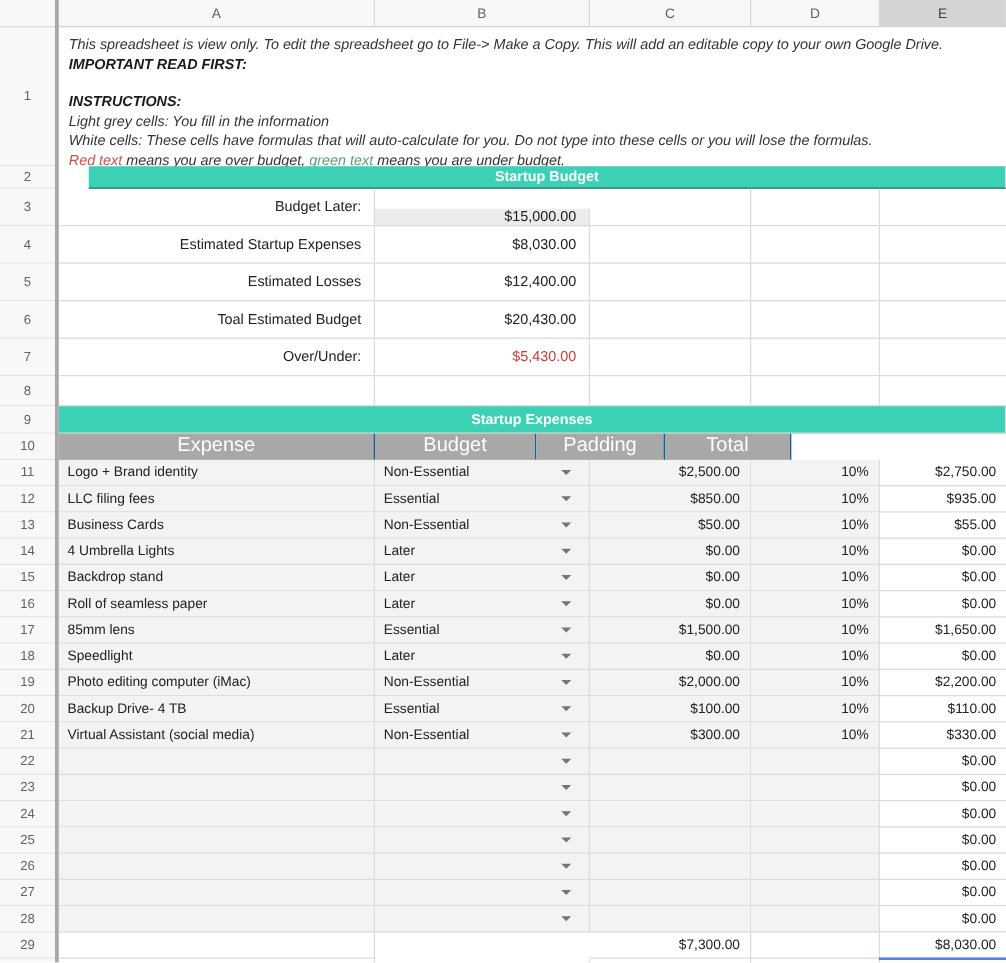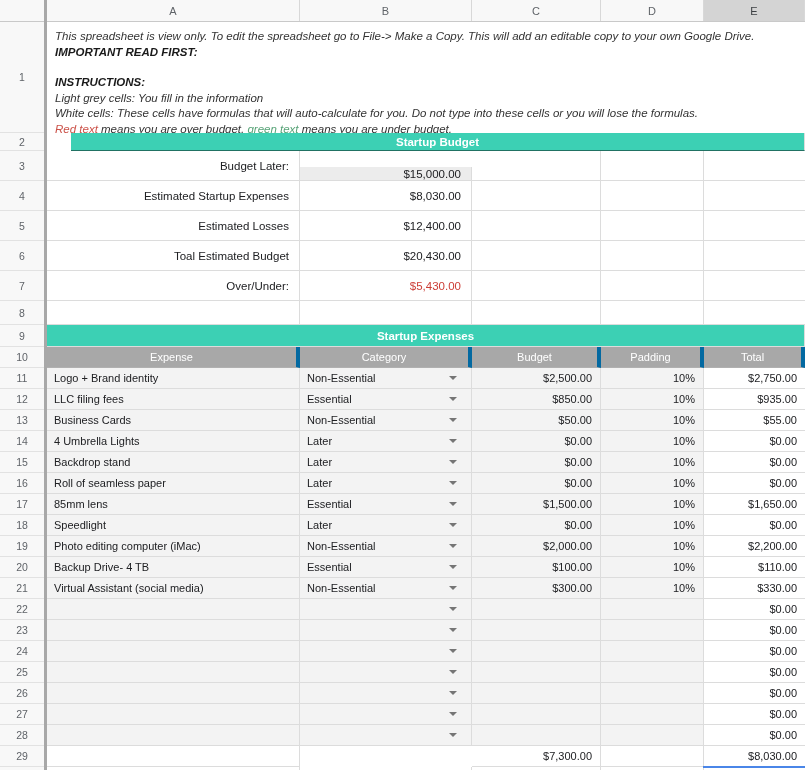--- a/index.html
+++ b/index.html
@@ -37,22 +37,22 @@
   .red { color:#cc3d36; }
   .lbl { padding-right:10px; font-size:11.5px; }
   .val { padding-right:10px; font-size:11.5px; }
 
   
   .band-cell { width:758px; display:flex; align-items:center; justify-content:center;
     color:#fff; font-weight:bold; font-size:11.5px; }
   .band2 { border-bottom:1px solid rgba(0,0,0,0.45);margin-left:24px; }
 
   
-  .thead .cell { background:#a8a8a8; color:#fff; border-right:4px solid #0369a1;
-    border-bottom:1px solid #b0b0b0; justify-content:center; font-size:11px; }
+  .thead .cell { background:#a8a8a8; color:#fff; border-right:1px solid #0369a1;
+    border-bottom:1px solid #b0b0b0; justify-content:center; font-size:16px; }
 
   
   .insCell { width:758px; background:#fff; font-style:italic; padding:7px 0 0 8px;
     display:block; border:none; }
   .insLine { font-size:11.5px; line-height:15.5px; color:#333; white-space:nowrap; }
   .insHead { font-weight:bold; color:#1a1a1a; }
   .insGap { height:15px; }
   .redTxt { color:#cb5148; }
   .greenTxt { color:#57a377; }
 
@@ -152,21 +152,20 @@
   </div>
 
   <div class="row h22">
     <div class="gut">9</div>
     <div class="cell band-cell teal" style="background: rgb(60, 208, 180);">Startup Expenses</div>
   </div>
 
   <div class="row h21 thead">
     <div class="gut">10</div>
     <div class="cell cA">Expense</div>
-    <div class="cell cB">Category</div>
     <div class="cell cC">Budget</div>
     <div class="cell cD">Padding</div>
     <div class="cell cE">Total</div>
   </div>
 
   <div id="expense-rows" style="display:contents">
   <div class="row h21">
     <div class="gut">11</div>
     <div class="cell cA grey tleft">Logo + Brand identity</div>
     <div class="cell cB grey">

